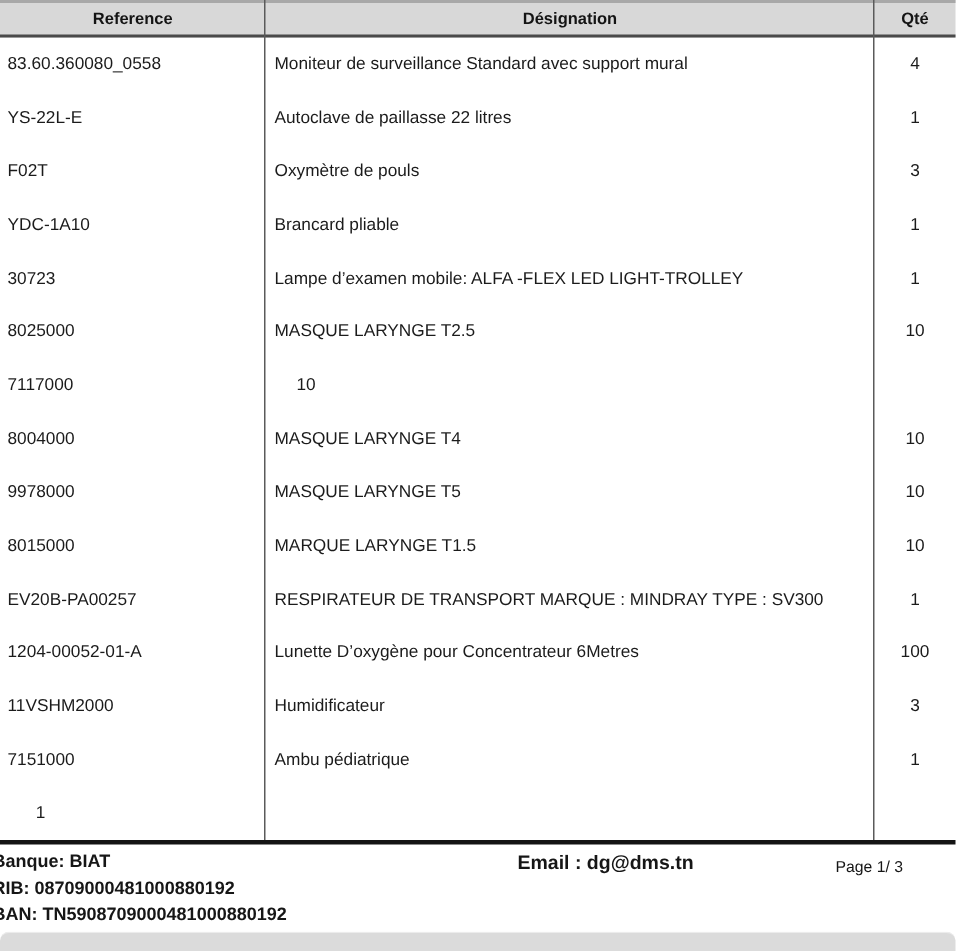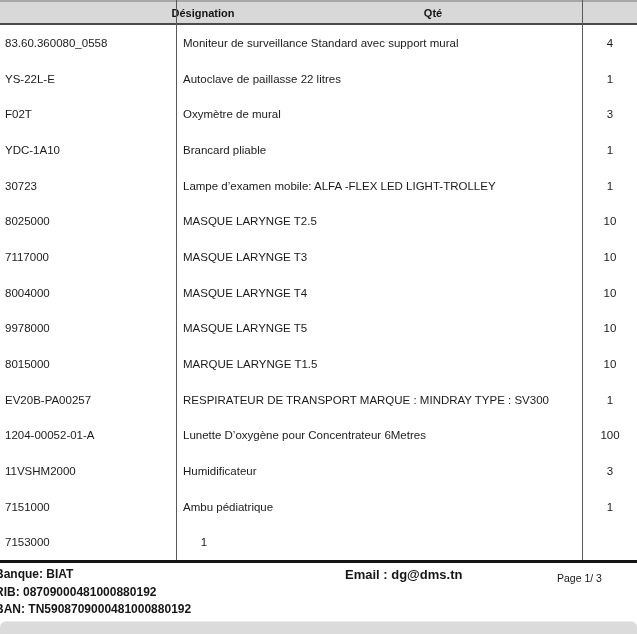--- a/index.html
+++ b/index.html
@@ -65,20 +65,21 @@
     background:#dbdbdb;border-top:1px solid #ececec;
     border-radius:6px 6px 0 0;box-sizing:border-box;
   }
 </style>
 </head>
 <body>
 
 <div class="page">
 
   <div class="thead">
+    <div class="th c-ref">Reference</div>
     <div class="th c-des">Désignation</div>
     <div class="th c-qty">Qté</div>
   </div>
 
   <div class="vline v1"></div>
   <div class="vline v2"></div>
 
   <div class="tbody">
     <div class="tr">
       <div class="td c-ref">83.60.360080_0558</div>
@@ -87,21 +88,21 @@
     </div>
 
     <div class="tr">
       <div class="td c-ref">YS-22L-E</div>
       <div class="td c-des">Autoclave de paillasse 22 litres</div>
       <div class="td c-qty">1</div>
     </div>
 
     <div class="tr">
       <div class="td c-ref">F02T</div>
-      <div class="td c-des">Oxymètre de mural</div>
+      <div class="td c-des">Oxymètre de pouls</div>
       <div class="td c-qty">3</div>
     </div>
 
     <div class="tr">
       <div class="td c-ref">YDC-1A10</div>
       <div class="td c-des">Brancard pliable</div>
       <div class="td c-qty">1</div>
     </div>
 
     <div class="tr">
@@ -111,21 +112,20 @@
     </div>
 
     <div class="tr">
       <div class="td c-ref">8025000</div>
       <div class="td c-des">MASQUE LARYNGE T2.5</div>
       <div class="td c-qty">10</div>
     </div>
 
     <div class="tr">
       <div class="td c-ref">7117000</div>
-      <div class="td c-des">MASQUE LARYNGE T3</div>
       <div class="td c-qty">10</div>
     </div>
 
     <div class="tr">
       <div class="td c-ref">8004000</div>
       <div class="td c-des">MASQUE LARYNGE T4</div>
       <div class="td c-qty">10</div>
     </div>
 
     <div class="tr">
@@ -158,21 +158,20 @@
       <div class="td c-qty">3</div>
     </div>
 
     <div class="tr">
       <div class="td c-ref">7151000</div>
       <div class="td c-des">Ambu pédiatrique</div>
       <div class="td c-qty">1</div>
     </div>
 
     <div class="tr">
-      <div class="td c-ref">7153000</div>
       <div class="td c-qty">1</div>
     </div>
   </div>
 
   <div class="thick-line"></div>
 
   <div class="footer-left">
     <div>Banque: BIAT</div>
     <div>RIB: 08709000481000880192</div>
     <div>BAN: TN5908709000481000880192</div>

